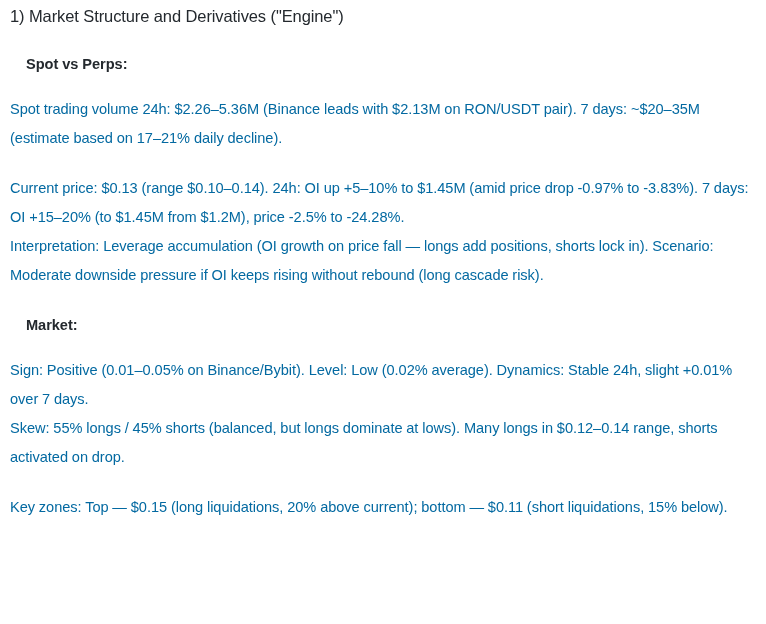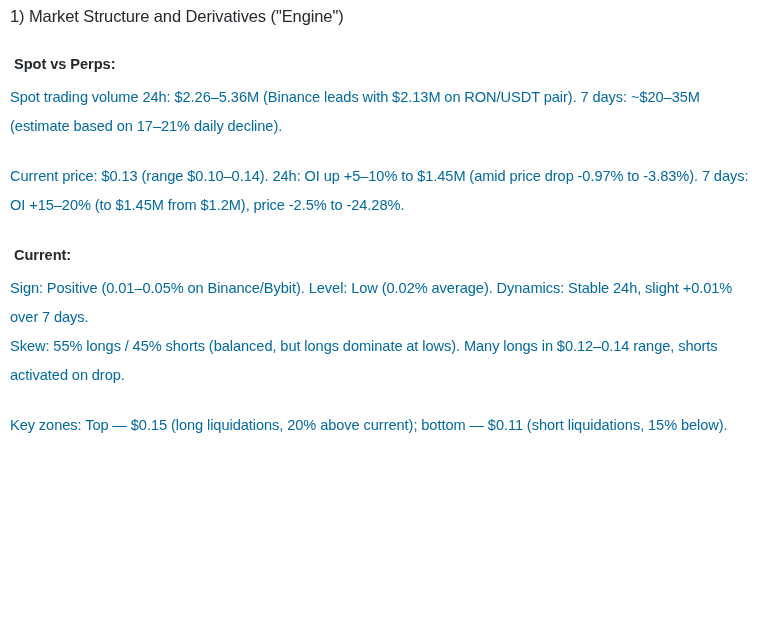--- a/index.html
+++ b/index.html
@@ -33,21 +33,21 @@
   }
   .block:last-child {
     margin-bottom: 0;
   }
   .sub-head {
     font-size: 14.6px;
     font-weight: bold;
     color: #24292e;
     line-height: 29px;
     letter-spacing: -0.05px;
-    margin: 4px;
+    margin: 16px;
   }
   .para {
     font-size: 14.6px;
     font-weight: normal;
     color: #0369a1;
     line-height: 29px;
     letter-spacing: -0.05px;
     margin: 0;
     max-width: 740px;
     word-spacing: -0.15px;
@@ -60,24 +60,25 @@
 
   <h1 class="section-title">1) Market Structure and Derivatives ("Engine")</h1>
 
   <div class="block">
     <p class="sub-head">Spot vs Perps:</p>
     <p class="para">Spot trading volume 24h: $2.26–5.36M (Binance leads with $2.13M on RON/USDT pair). 7 days: ~$20–35M (estimate based on 17–21% daily decline).</p>
   </div>
 
   <div class="block">
     <p class="para">Current price: $0.13 (range $0.10–0.14). 24h: OI up +5–10% to $1.45M (amid price drop -0.97% to -3.83%). 7 days: OI +15–20% (to $1.45M from $1.2M), price -2.5% to -24.28%.</p>
+    <p class="para">Interpretation: Leverage accumulation (OI growth on price fall — longs add positions, shorts lock in). Scenario: Moderate downside pressure if OI keeps rising without rebound (long cascade risk).</p>
   </div>
 
   <div class="block">
-    <p class="sub-head">Current:</p>
+    <p class="sub-head">Market:</p>
     <p class="para">Sign: Positive (0.01–0.05% on Binance/Bybit). Level: Low (0.02% average). Dynamics: Stable 24h, slight +0.01% over 7 days.</p>
     <p class="para">Skew: 55% longs / 45% shorts (balanced, but longs dominate at lows). Many longs in $0.12–0.14 range, shorts activated on drop.</p>
   </div>
 
   <div class="block">
     <p class="para">Key zones: Top — $0.15 (long liquidations, 20% above current); bottom — $0.11 (short liquidations, 15% below).</p>
 
   </div>
 
 </div>

